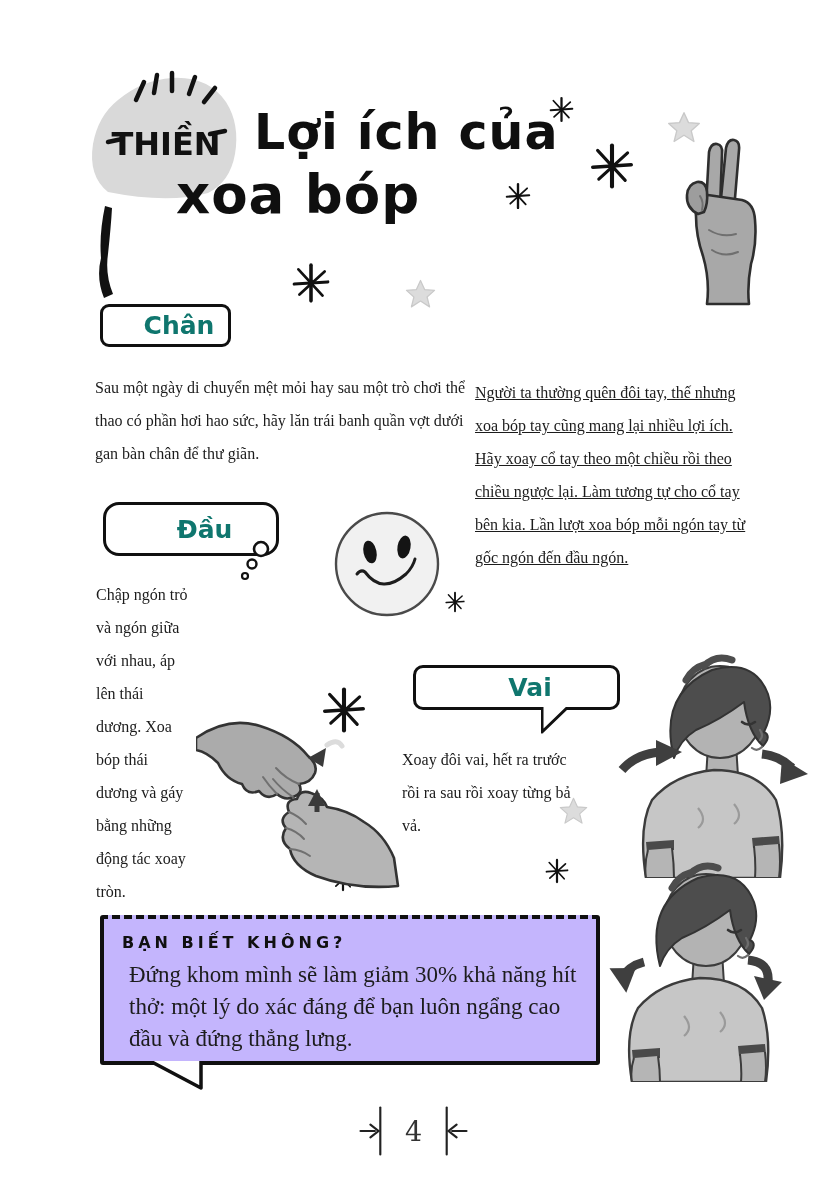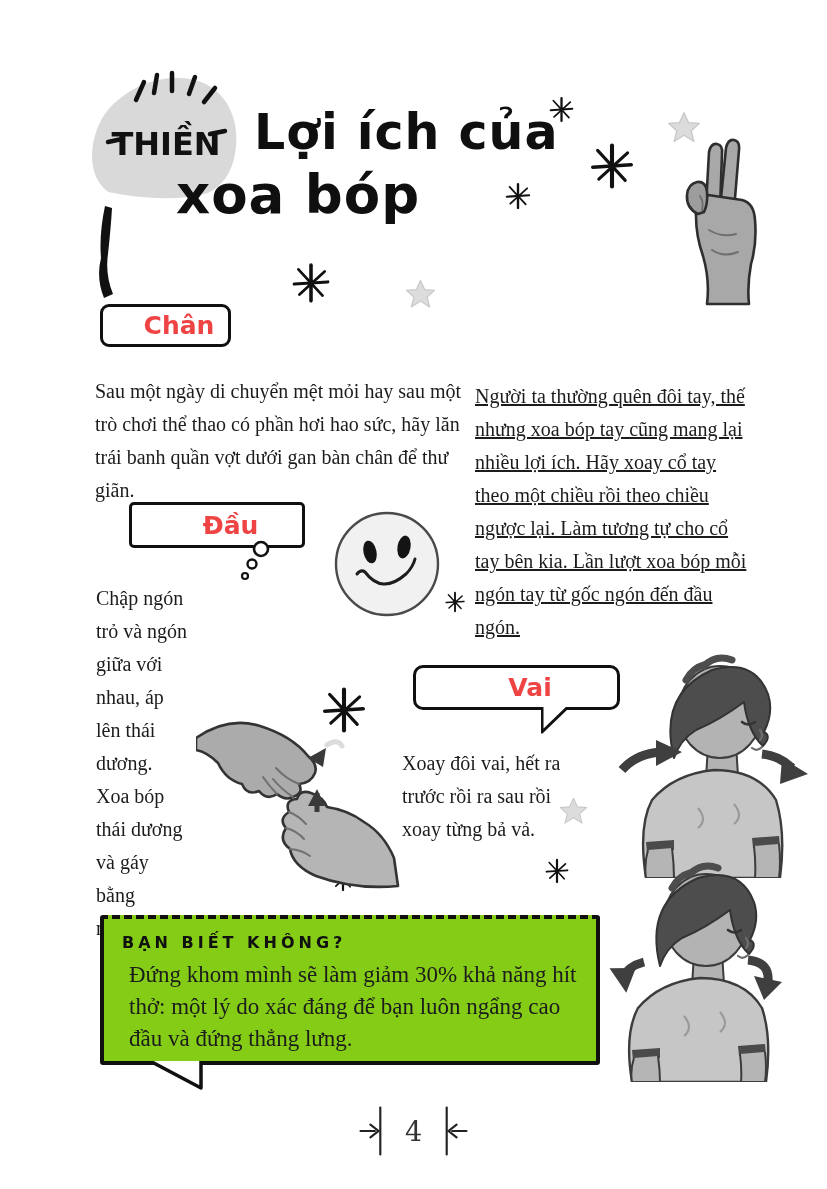--- a/index.html
+++ b/index.html
@@ -21,39 +21,39 @@
   .subtitle{
     left:120px; top:222px; width:330px;
     font-family:"DejaVu Sans", sans-serif; font-size:22px; line-height:30px;
     color:#3f3f3f; letter-spacing:0.5px;
   }
 
   
   .label-box{
     box-sizing:border-box; border:3px solid #101010; background:#fff;
     display:flex; align-items:center; justify-content:center;
-    font-family:"DejaVu Sans", sans-serif; font-weight:bold; font-size:25px; color:#ef4444;padding-left:27px;
+    font-family:"DejaVu Sans", sans-serif; font-weight:bold; font-size:25px; color:#0f766e;padding-left:27px;
   }
   .box-chan{left:100px; top:304px; width:131px; height:43px; border-radius:9px;}
   .box-tay {left:477px; top:306px; width:178px; height:45px; border-radius:2px;}
-  .box-dau {left:103px; top:502px; width:176px; height:46px; border-radius:5px;margin-left:26px;}
+  .box-dau {left:103px; top:502px; width:176px; height:54px; border-radius:16px;}
   .box-vai {left:413px; top:665px; width:207px; height:45px; border-radius:10px;}
 
-  .body-text{font-size:20px; line-height:33px; color:#1c1c1c;}
+  .body-text{font-size:16px; line-height:33px; color:#1c1c1c;}
   .text-chan{left:95px;  top:355px; width:378px;}
   .text-tay {left:475px; top:360px; width:276px;text-decoration:underline;}
   .text-dau {left:96px;  top:562px; width:212px;}
   .text-vai {left:402px; top:727px; width:178px;}
   .dau-spacer{float:right; width:120px; height:150px; margin-top:158px;}
 
   
   .dyk-box{
     left:100px; top:915px; width:500px; height:150px; box-sizing:border-box;
     border:4px solid #101010; border-top-style:dashed; border-radius:3px;
-    padding:14px 5px 0 18px; background:#84cc16;
+    padding:14px 5px 0 18px; background:#c4b5fd;
   }
   .dyk-heading{
     font-family:"DejaVu Sans", sans-serif; font-weight:bold; font-size:16px;
     letter-spacing:4px; color:#101010; margin:0 0 6px 0;
   }
   .dyk-text{font-size:23px; line-height:32px; margin:7px; color:#1c1c1c;}
 
   
   .footer{
     left:0; top:1104px; width:827px; display:flex; align-items:center;

